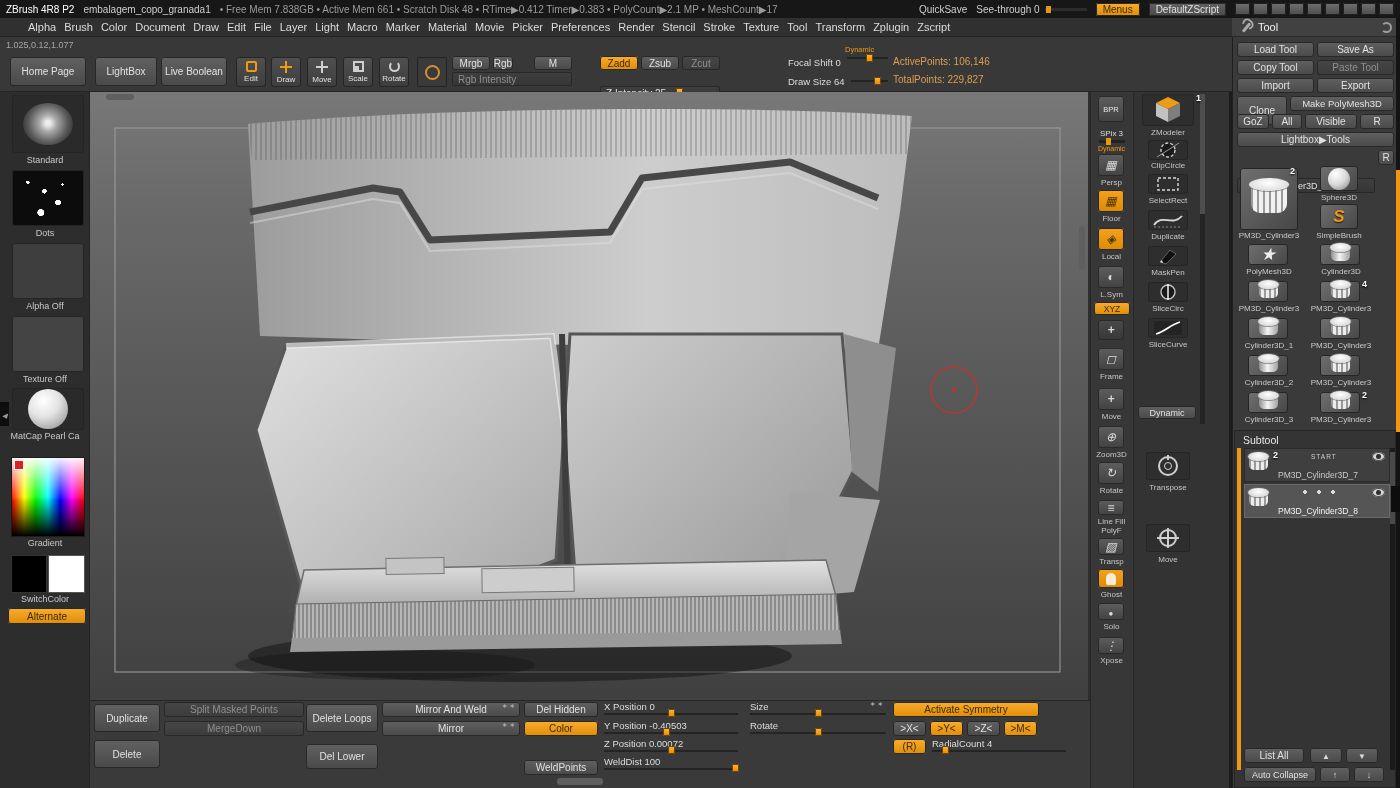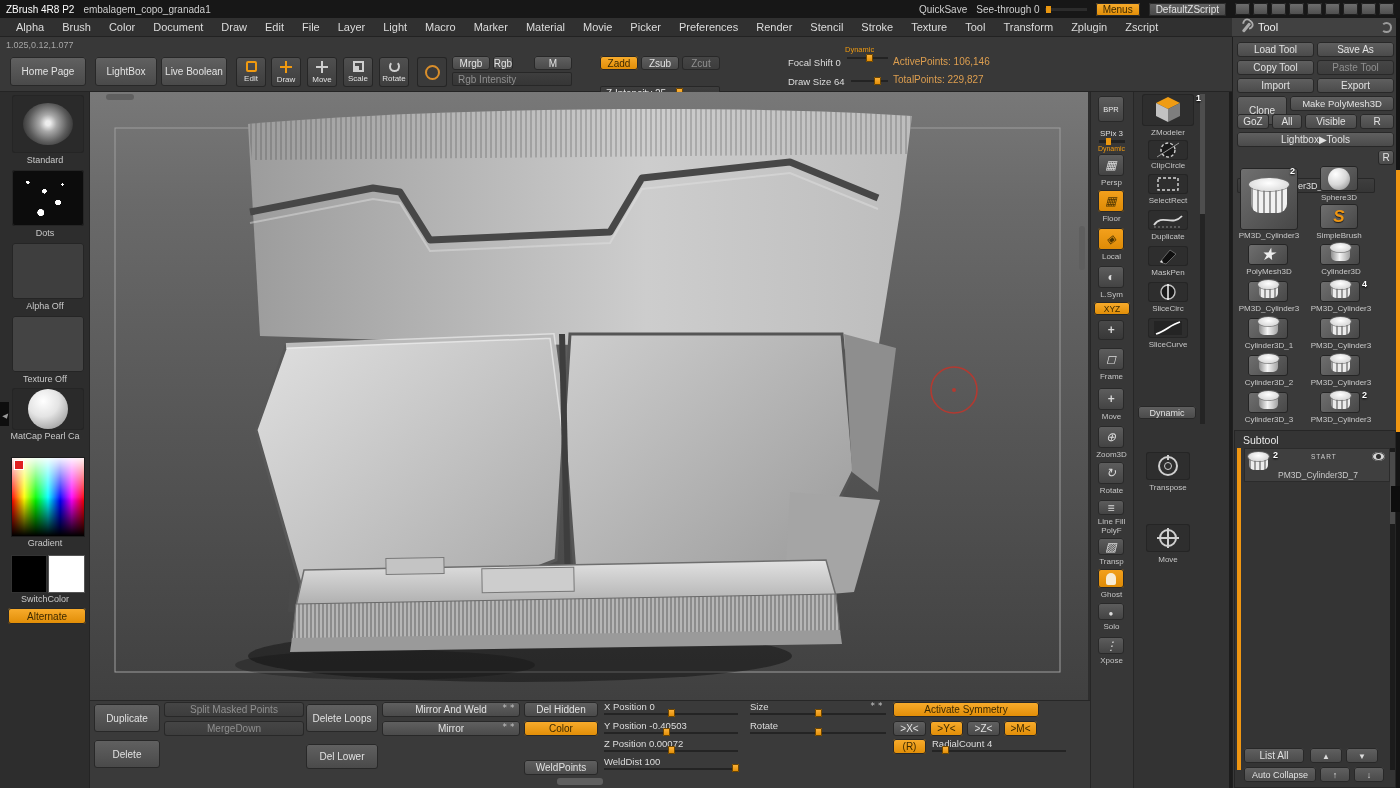--- a/index.html
+++ b/index.html
@@ -1,20 +1,20 @@
 <!DOCTYPE html>
 <html><head>
 <meta charset="utf-8">
 <style>
 *{margin:0;padding:0;box-sizing:border-box}
 html,body{background:#1a1a1a}
 #app{position:relative;width:1400px;height:788px;background:#2e2e2e;font-family:"Liberation Sans",sans-serif;color:#d4d4d4;overflow:hidden;font-size:11px}
 .a{position:absolute}
 .titlebar{left:0;top:0;width:1400px;height:18px;background:#171717;display:flex;align-items:center;font-size:10px;color:#cfcfcf;padding:0 6px;gap:9px;position:absolute}
-.menubar{position:absolute;left:0;top:18px;width:1348px;height:19px;background:#303030;border-bottom:1px solid #222;display:flex;align-items:center;gap:18px;padding:0 16px;font-size:11px;color:#dcdcdc}
+.menubar{position:absolute;left:0;top:18px;width:1348px;height:19px;background:#303030;border-bottom:1px solid #222;display:flex;align-items:center;gap:8px;padding:0 28px;font-size:11px;color:#dcdcdc}
 .btn{display:flex;align-items:center;justify-content:center;background:linear-gradient(#616161,#494949);border-radius:3px;box-shadow:0 0 0 1px #282828 inset,0 1px 0 rgba(255,255,255,.05) inset;color:#e2e2e2;font-size:10px;white-space:nowrap;overflow:hidden;cursor:default}
 .btn.orange{background:linear-gradient(#f9ad2e,#e08c05);color:#3d2a00}
 .btn.dim{background:linear-gradient(#464646,#3c3c3c);color:#8f8f8f}
 .slider{position:relative;background:linear-gradient(#3f3f3f,#353535);border-radius:2px;box-shadow:0 0 0 1px #272727 inset;display:flex;align-items:center;padding:0 6px;font-size:10px;color:#e0e0e0}
 .slider.dim{color:#8f8f8f}
 .slider .h{position:absolute;top:2px;bottom:2px;width:7px;background:linear-gradient(#ffb640,#e08a00);border-radius:1px;box-shadow:0 0 0 1px #6e4600 inset}
 .lslider{position:absolute;font-size:9.5px;color:#dedede;padding:1px 2px 0}
 .lslider::after{content:"";position:absolute;left:2px;right:2px;bottom:2px;height:2px;background:#242424}
 .lslider .h{position:absolute;bottom:0;width:7px;height:8px;background:linear-gradient(#ffb640,#e08a00);border-radius:1px;z-index:2;box-shadow:0 0 0 1px #6e4600 inset}
 .marks{position:absolute;right:3px;top:0;font-size:6.5px;color:#b5b5b5;letter-spacing:2px}
@@ -83,20 +83,21 @@
 .scroll{background:#5f5f5f;border-radius:3px}
 </style>
 </head>
 <body>
 
 <div id="app">
 
   <div class="titlebar">
     <span style="color:#fff">ZBrush 4R8 P2</span>
     <span style="color:#cfcfcf">embalagem_copo_granada1</span>
+    <span style="color:#9b9b9b">• Free Mem 7.838GB • Active Mem 661 • Scratch Disk 48 •  RTime▶0.412 Timer▶0.383 • PolyCount▶2.1 MP • MeshCount▶17</span>
     <span style="margin-left:auto"></span>
     <span>QuickSave</span>
     <span style="display:flex;align-items:center">
       <span>See-through 0</span>
       <span class="strack">
           <i></i>
         </span>
     </span>
     <span class="btn orange" style="height:13px;padding:0 7px;border-radius:2px">Menus</span>
     <span class="btn" style="height:13px;padding:0 7px;border-radius:2px">DefaultZScript</span>
@@ -535,20 +536,26 @@
   <span class="a" style="left:1243px;top:434px;font-size:10.5px;color:#e8e8e8">Subtool</span>
   <div class="a" style="left:1237px;top:448px;width:4px;height:322px;background:#ef9612"></div>
 
   <div class="a" style="left:1244px;top:448px;width:146px;height:34px;background:#3f3f3f;border:1px solid #2b2b2b">
     <i class="cyl sm rib" style="position:absolute;left:4px;top:8px"></i>
     <span class="badge" style="left:28px;top:1px">2</span>
     <span style="position:absolute;left:66px;top:4px;font-size:6.5px;color:#cfcfcf;letter-spacing:1px">START</span>
     <i class="eye" style="position:absolute;right:4px;top:3px"></i>
     <span class="lbl" style="left:0;top:21px;width:146px;font-size:8.5px">PM3D_Cylinder3D_7</span>
   </div>
+  <div class="a" style="left:1244px;top:484px;width:146px;height:34px;background:#555;border:1px solid #6a6a6a">
+    <i class="cyl sm rib" style="position:absolute;left:4px;top:8px"></i>
+    <span style="position:absolute;left:56px;top:3px;width:40px;height:8px;background:radial-gradient(circle 3px at 10% 50%,#ddd 60%,transparent 65%),radial-gradient(circle 3px at 45% 50%,#ddd 60%,transparent 65%),radial-gradient(circle 3px at 80% 50%,#ddd 60%,transparent 65%)"></span>
+    <i class="eye" style="position:absolute;right:4px;top:3px"></i>
+    <span class="lbl" style="left:0;top:21px;width:146px;font-size:8.5px;color:#f2f2f2">PM3D_Cylinder3D_8</span>
+  </div>
   <div class="a" style="left:1390px;top:448px;width:5px;height:322px;background:#1b1b1b">
       <div style="width:5px;height:72px;background:#4a4a4a;margin-top:4px"></div>
     </div>
 
   <div class="a btn" style="left:1244px;top:748px;width:60px;height:15px">List All</div>
   <div class="a btn" style="left:1310px;top:748px;width:32px;height:15px">
       <i class="gi gi-up"></i>
     </div>
   <div class="a btn" style="left:1346px;top:748px;width:32px;height:15px">
       <i class="gi gi-dn"></i>

